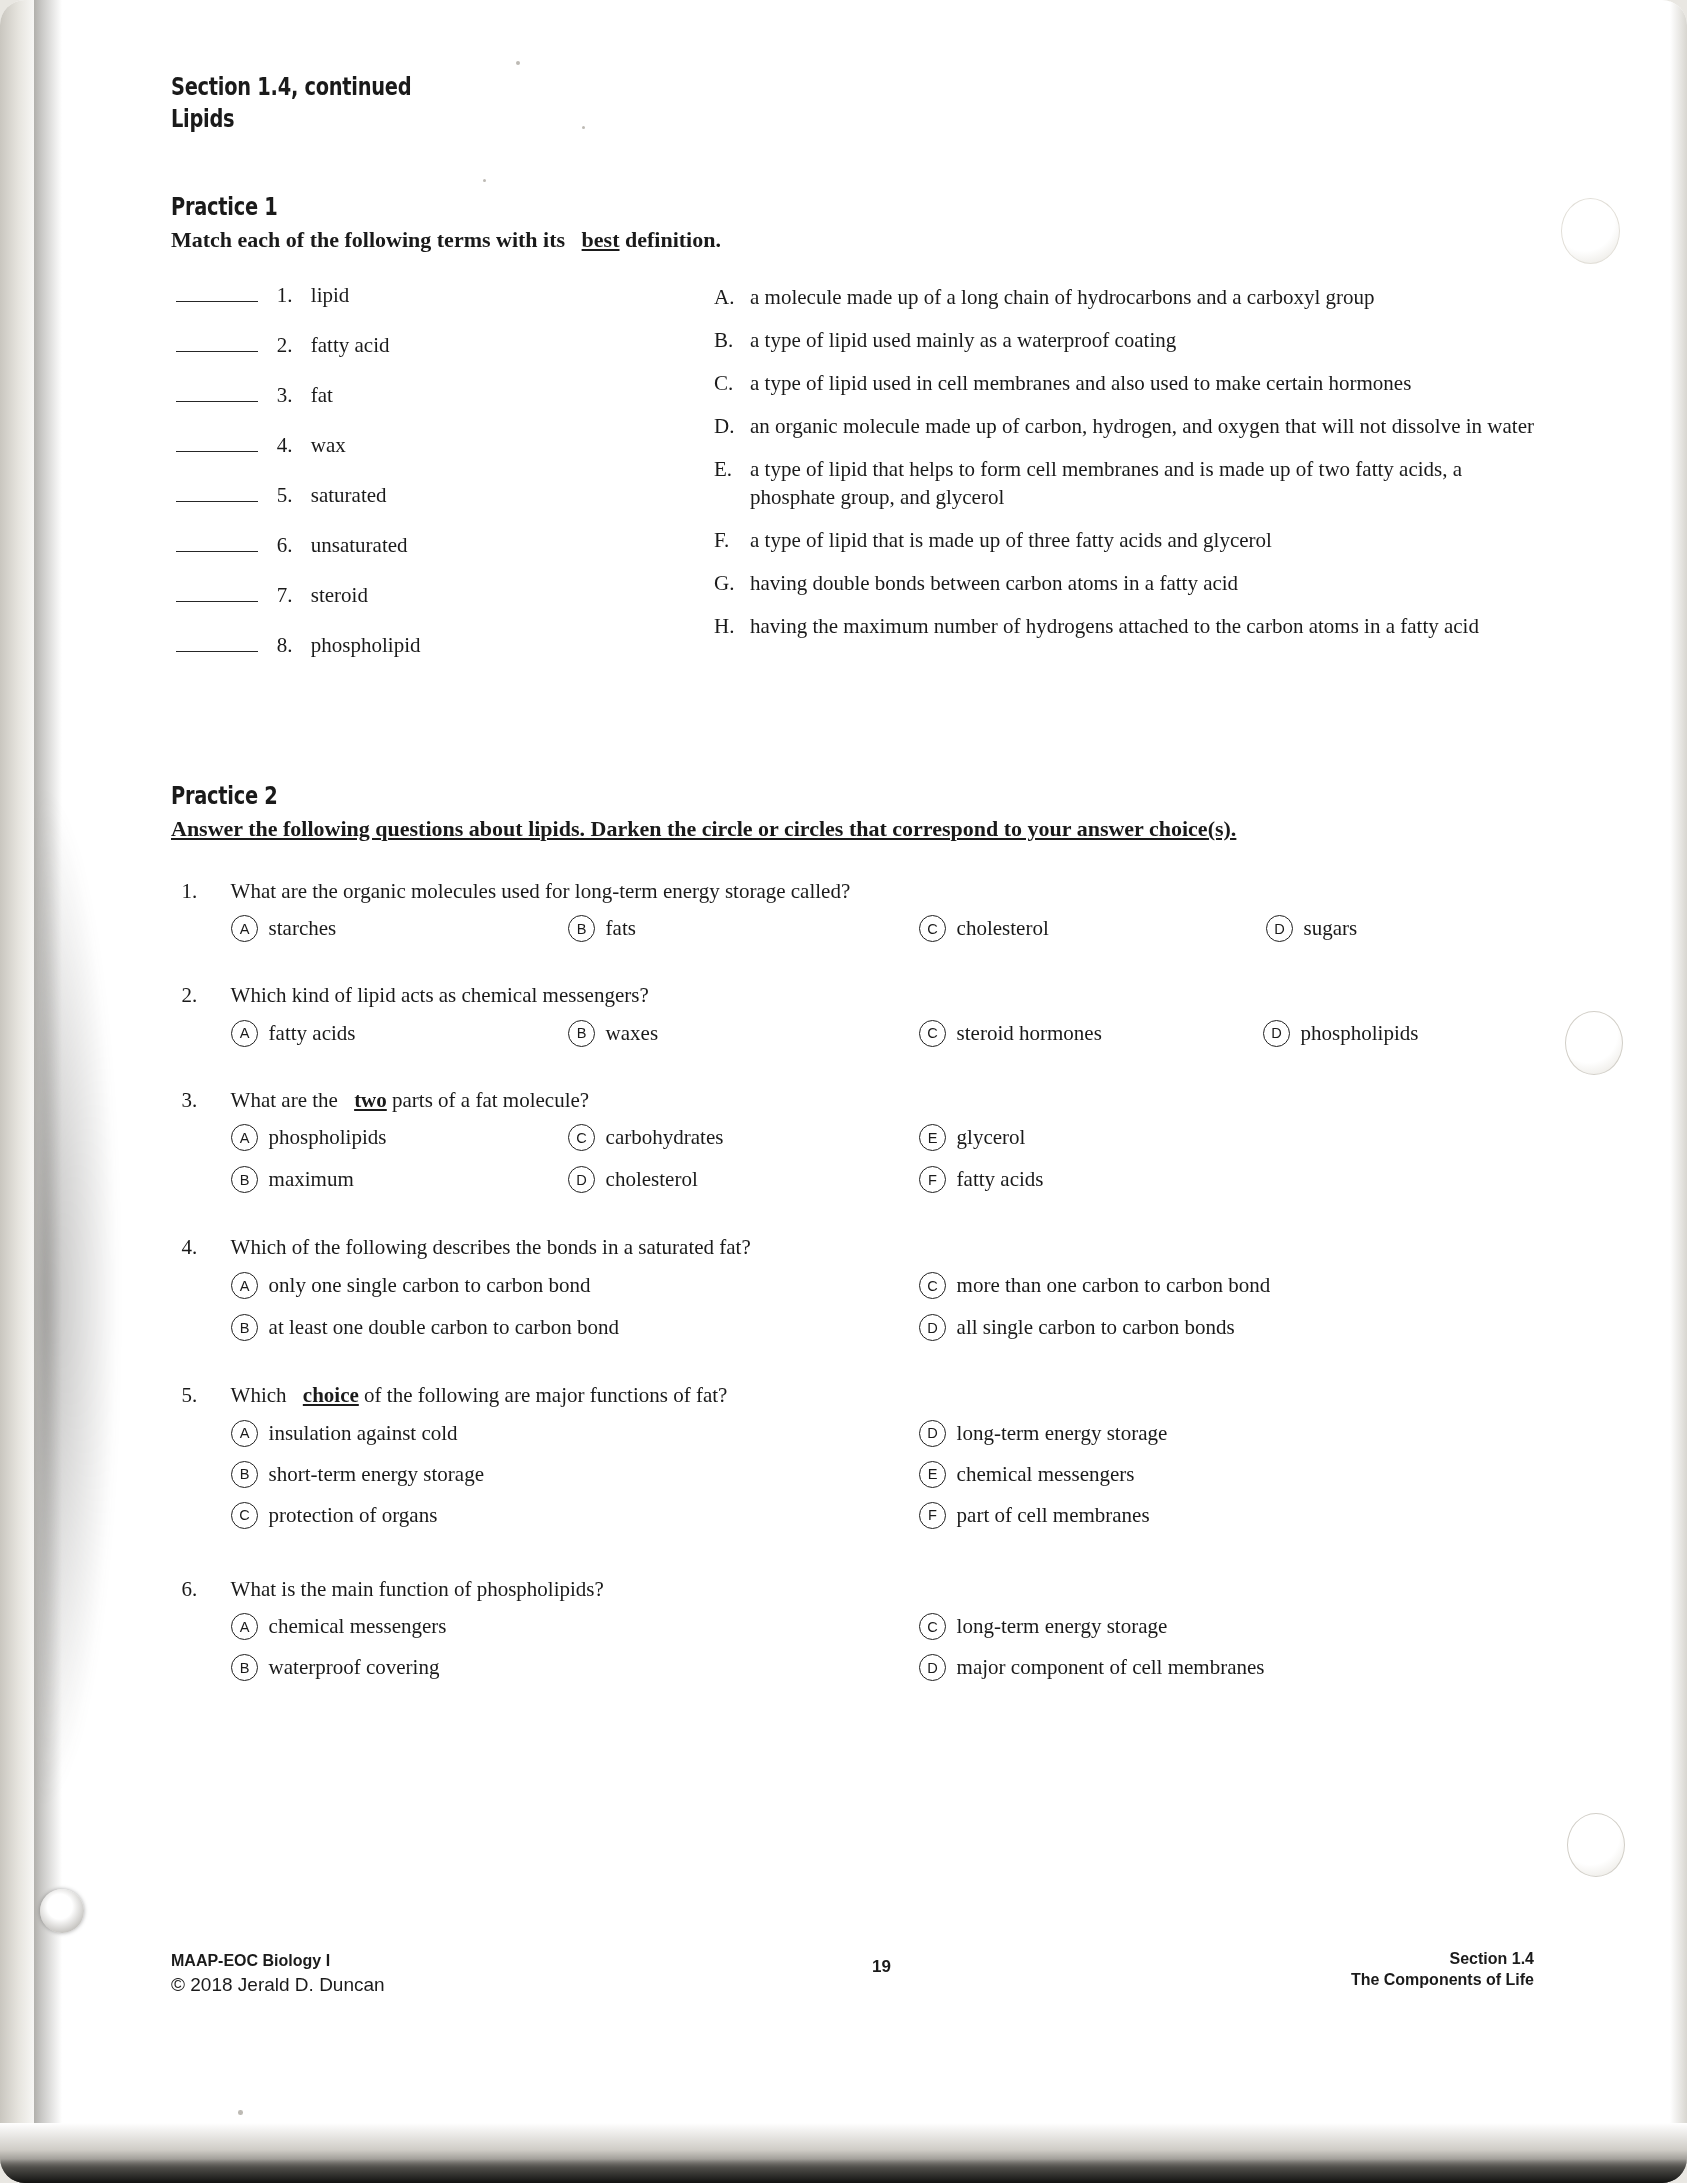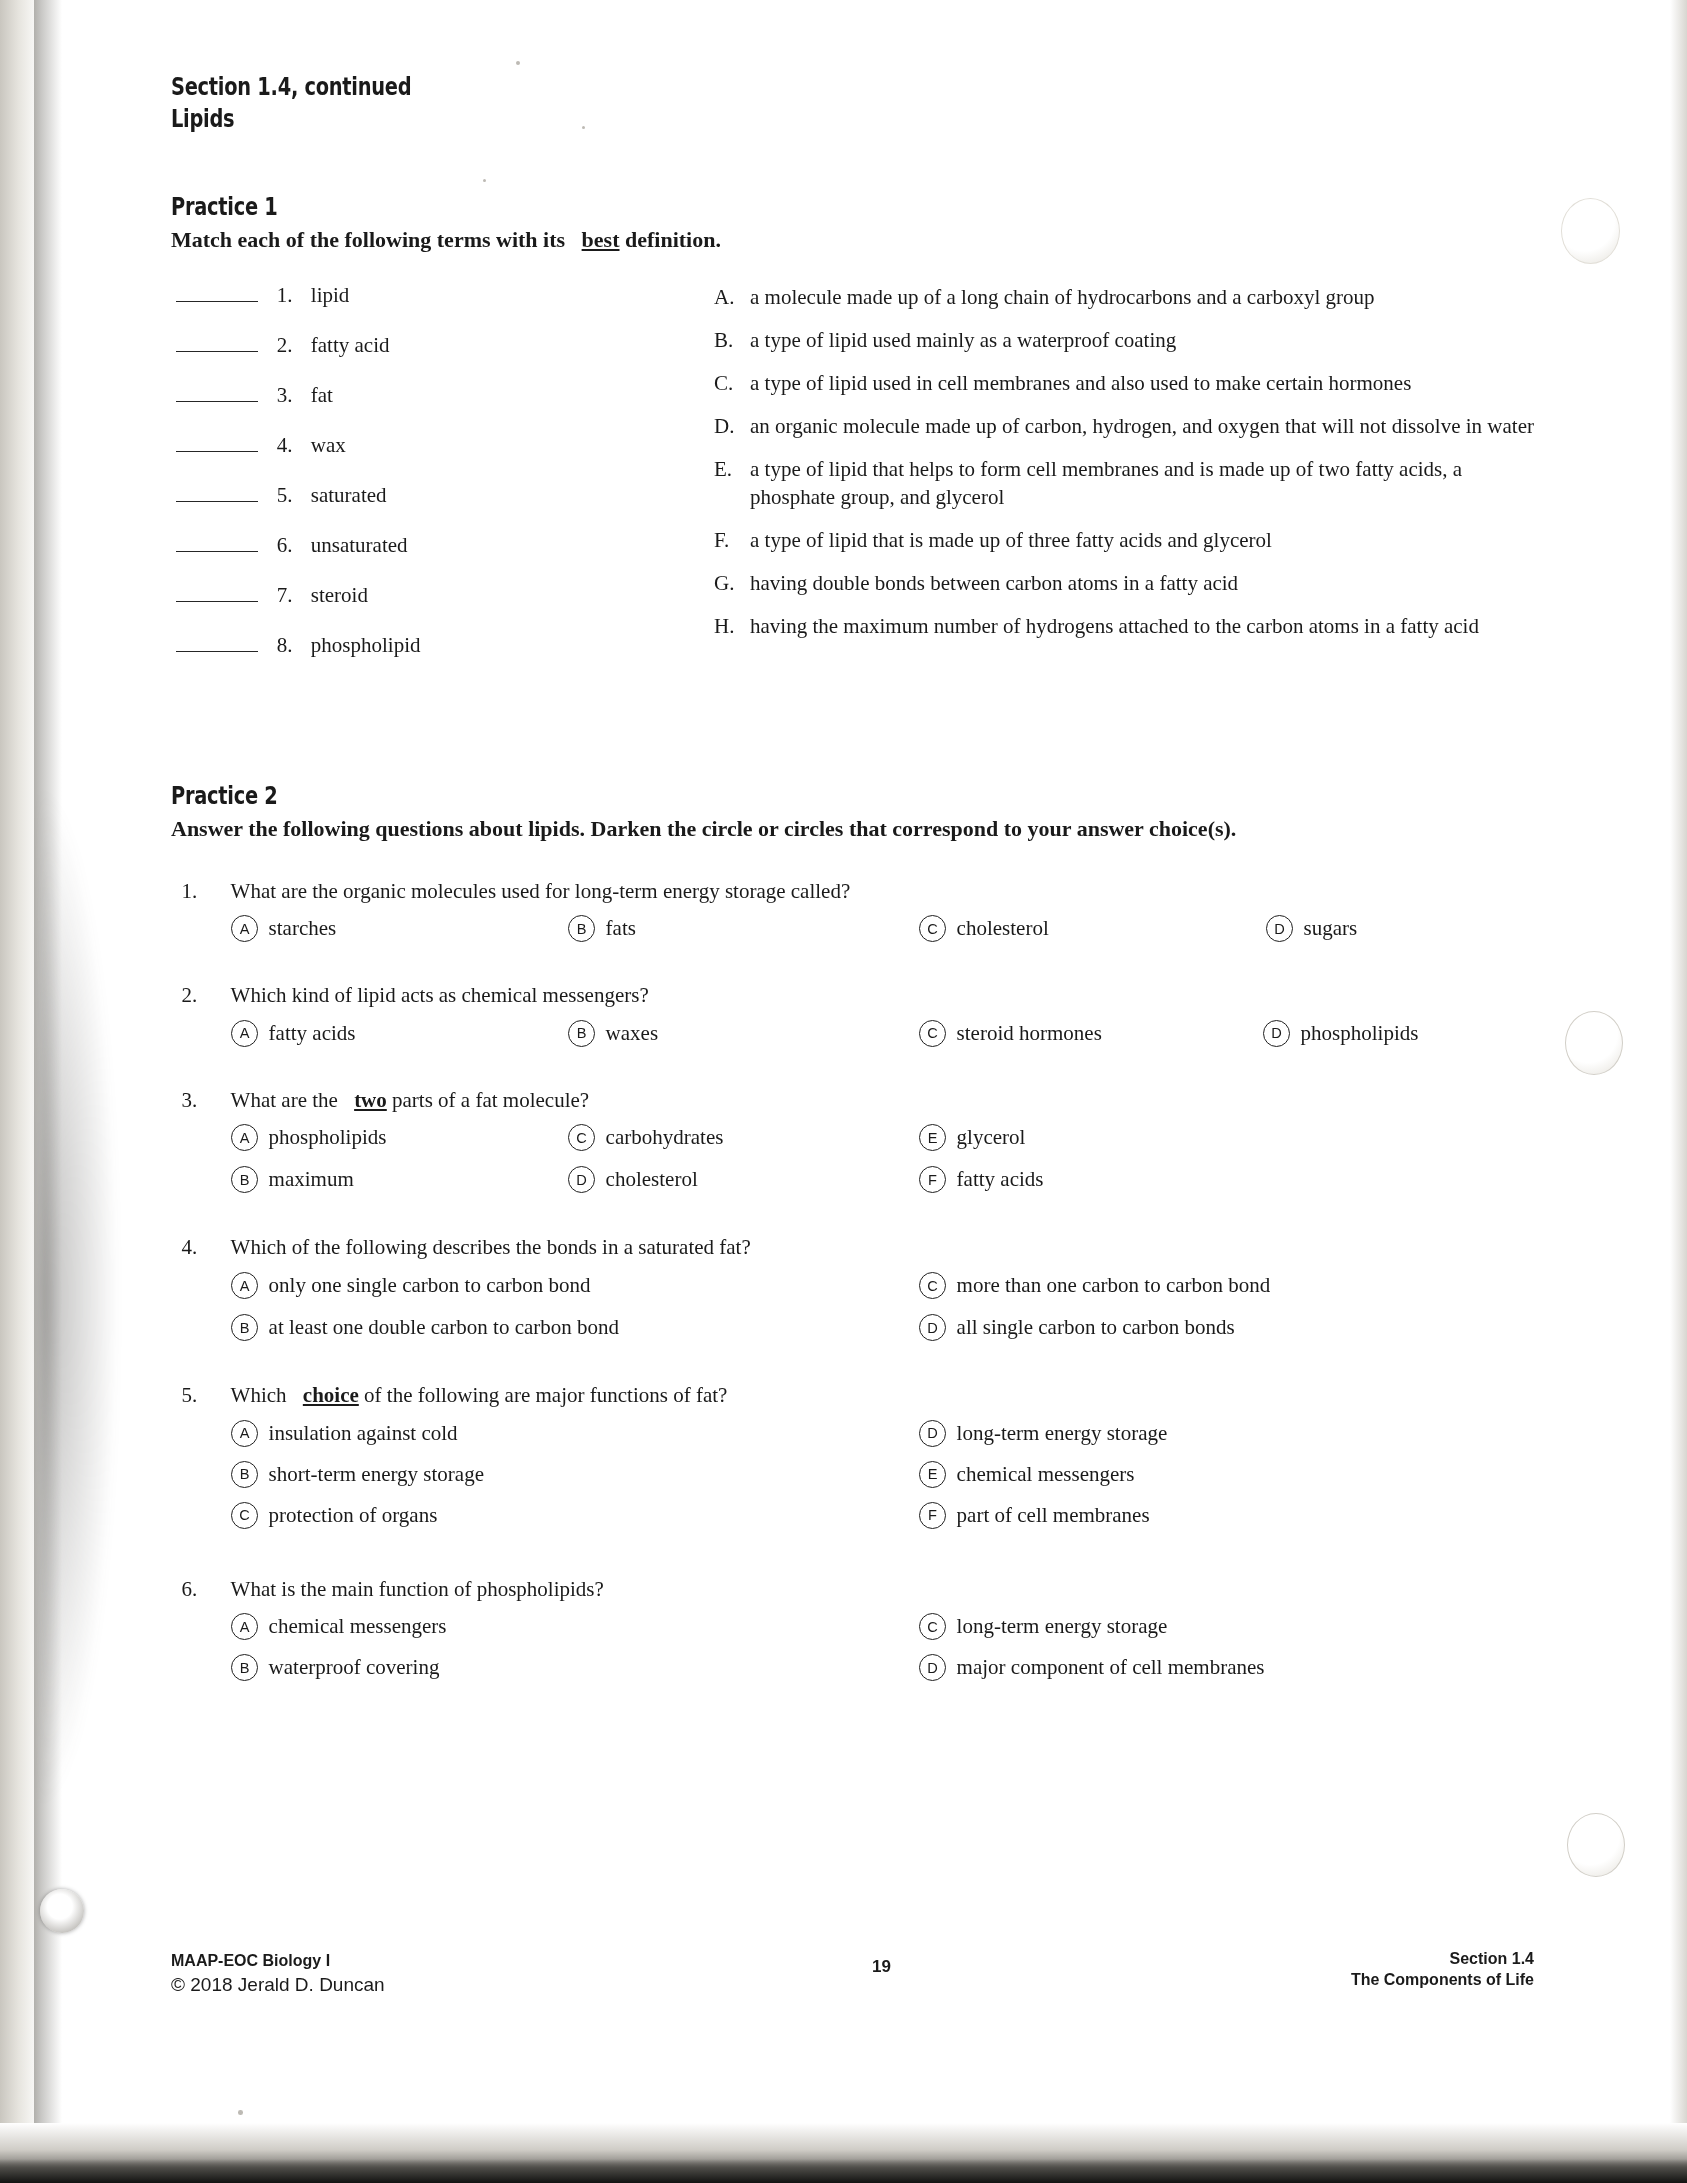--- a/index.html
+++ b/index.html
@@ -8,20 +8,21 @@
     background: #e9e7e2;
   }
   .page {
     position: relative;
     width: 1687px;
     height: 2183px;
     background: #ffffff;
     overflow: hidden;
     font-family: "Liberation Serif", serif;
     color: #1a1a1a;
+    border-radius: 25px;
   }
   
   .scan-left-dark {
     position: absolute;
     left: 0; top: 0;
     width: 41px; height: 2183px;
     background: linear-gradient(to right, #c9c6bf 0%, #e6e4de 45%, #ffffff 100%);
   }
   .scan-left-spine {
     position: absolute;
@@ -319,21 +320,21 @@
         </div>
         <div class="def-row">
           <span class="def-letter">H.</span>
           <span class="def-text">having the maximum number of hydrogens attached to the carbon atoms in a fatty acid</span>
         </div>
       </div>
     </div>
 
     <div class="p2">
       <div class="head-cond practice-head">Practice 2</div>
-      <div class="bold-serif" style="width:1317px;">Answer the following questions about lipids. Darken the circle or circles that correspond to your answer choice(s).</div>
+      <div class="bold-serif" style="width:1317px;text-decoration:underline;">Answer the following questions about lipids. Darken the circle or circles that correspond to your answer choice(s).</div>
 
       <div class="q-block" style="margin-top:34px;">
         <div class="q-line">
           <span class="q-num">1.</span>
           <span class="q-text">What are the organic molecules used for long-term energy storage called?</span>
         </div>
         <div class="opts" style="height:40px;">
           <div class="opt" style="left:60px; top:4px;">
             <span class="bub">A</span>
             <span>starches</span>

